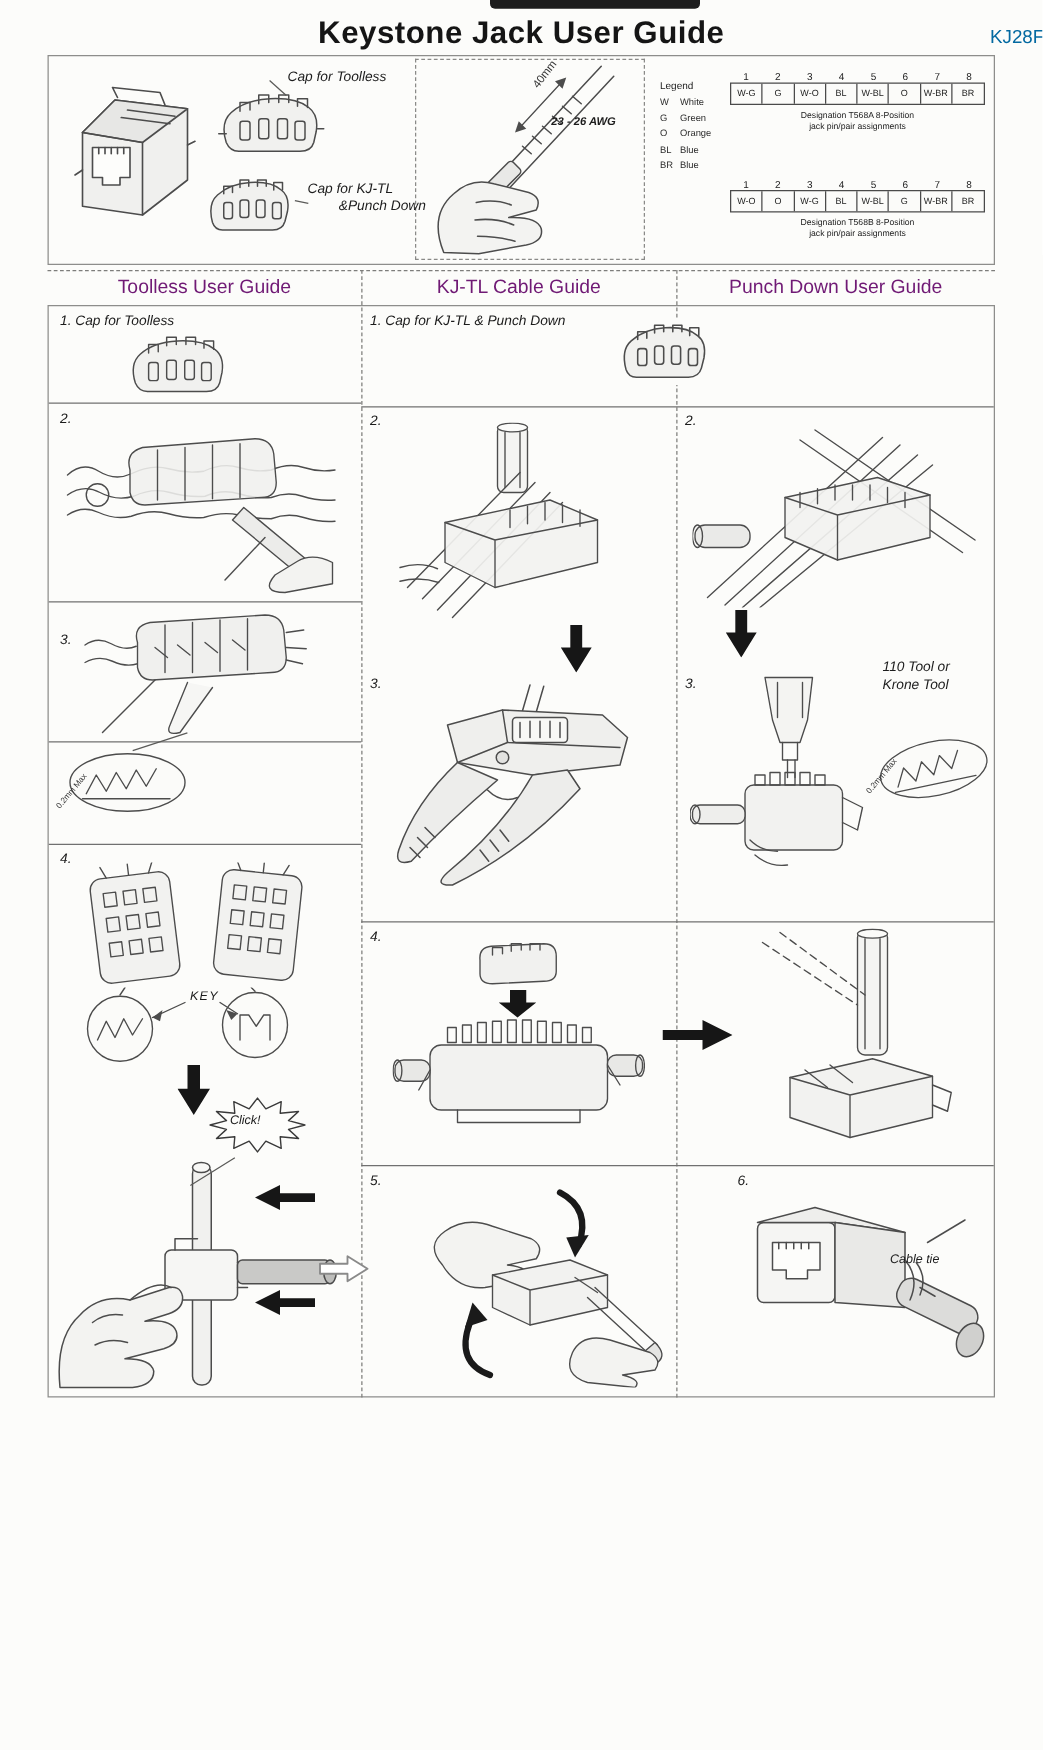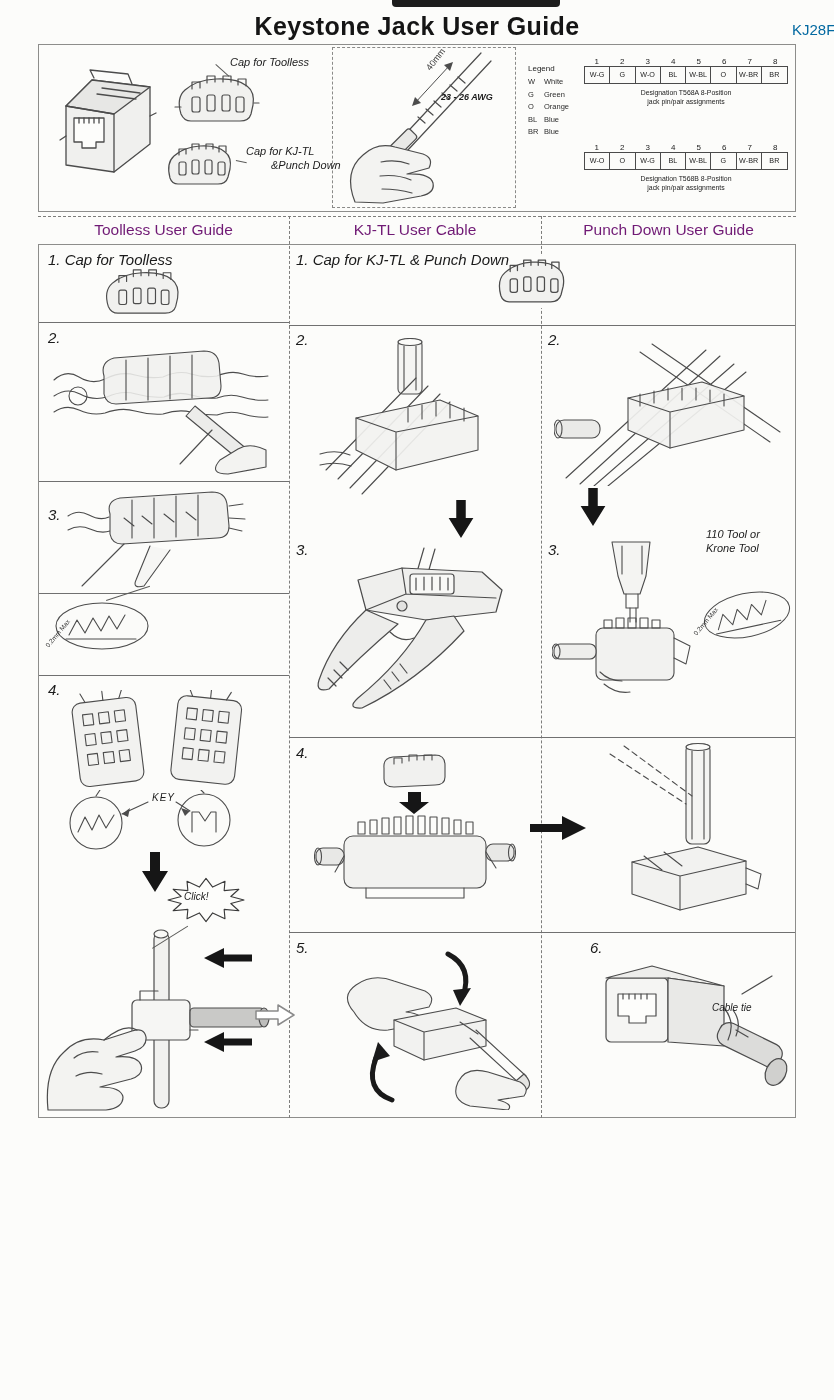--- a/index.html
+++ b/index.html
@@ -11,21 +11,21 @@
   .sep { position:absolute; border-top:1.3px solid #707070; z-index:1; }
   .dash-v { position:absolute; border-left:1.4px dashed #7d7d7b; z-index:1; }
   .dash-h { position:absolute; border-top:1.4px dashed #7d7d7b; z-index:1; }
   .dash-box { position:absolute; border:1.3px dashed #8a8a88; z-index:1; }
   .leader { position:absolute; border-top:1px solid #5a5a58; transform-origin:0 0; z-index:3; }
   .ill { position:absolute; z-index:2; }
   .title { position:absolute; left:0; top:12px; width:834px; text-align:center;
            font-size:25px; font-weight:bold; letter-spacing:.4px; color:#151515; }
   .model { position:absolute; left:792px; top:21px; font-size:15px; color:#0369a1; }
   .colhead { position:absolute; top:221px; text-align:center; font-size:15.5px; color:#701a75; z-index:4; }
-  .step { font-size:15px; color:#1b1b1b; }
+  .step { font-size:11px; color:#1b1b1b; }
   .tiny-rot { position:absolute; font-size:6.5px; color:#333; transform-origin:0 0; z-index:4; white-space:nowrap; }
   .legend { position:absolute; left:528px; top:64px; z-index:4; }
   .legend .lg-title { font-size:8px; color:#222; margin-bottom:3px; }
   .legend-row { display:flex; font-size:7.5px; line-height:12.5px; color:#2c2c2c; }
   .legend-row .code { width:16px; }
   .wt { position:absolute; width:204px; z-index:4; }
   .wt .pins { display:flex; }
   .wt .pins span { width:25.5px; text-align:center; font-size:8px; color:#222; }
   .wt .cells { display:flex; border:1px solid #4a4a4a; background:#fbfbf9; }
   .wt .cells span { width:25.5px; height:16px; line-height:16px; text-align:center;
@@ -179,21 +179,21 @@
       <span>BR</span>
     </div>
     <div class="cap">
       <div>Designation T568B 8-Position</div>
       <div>jack pin/pair assignments</div>
     </div>
   </div>
 
   <div class="dash-h" style="left:38px;top:216px;width:758px;"></div>
   <div class="colhead" style="left:38px;width:251px;">Toolless User Guide</div>
-  <div class="colhead" style="left:289px;width:252px;">KJ-TL  User Cable</div>
+  <div class="colhead" style="left:289px;width:252px;">KJ-TL  Cable Guide</div>
   <div class="colhead" style="left:541px;width:255px;">Punch Down User Guide</div>
   <div class="dash-v" style="left:289px;top:216px;height:902px;"></div>
   <div class="dash-v" style="left:541px;top:216px;height:902px;"></div>
 
   <div class="box" style="left:38px;top:244px;width:758px;height:874px;"></div>
 
   <div class="sep" style="left:39px;top:322px;width:250px;"></div>
   <div class="sep" style="left:39px;top:481px;width:250px;"></div>
   <div class="sep" style="left:39px;top:593px;width:250px;"></div>
   <div class="sep" style="left:39px;top:675px;width:250px;"></div>

